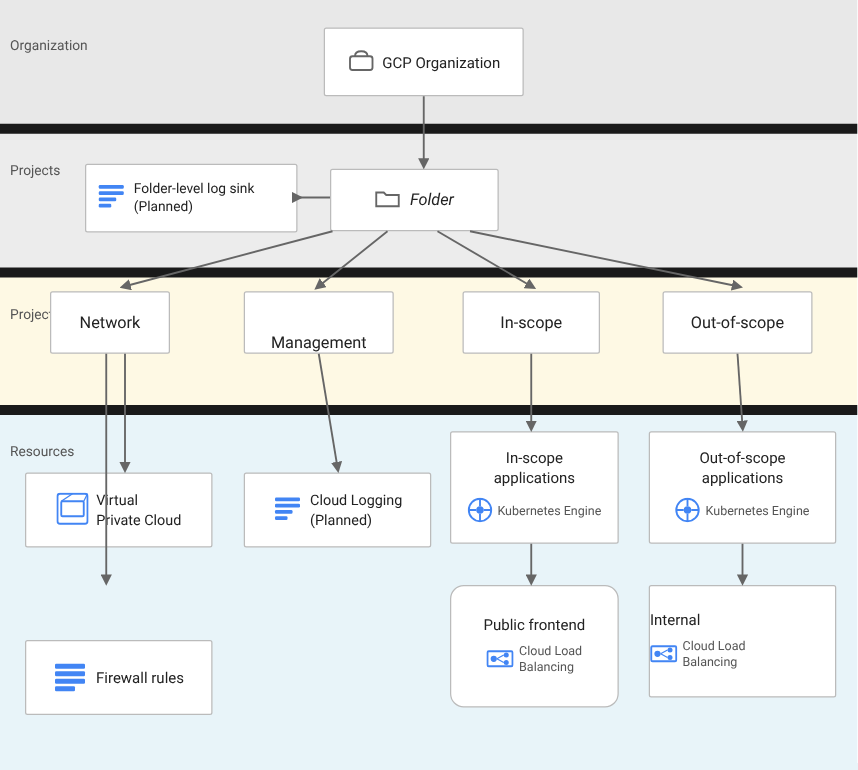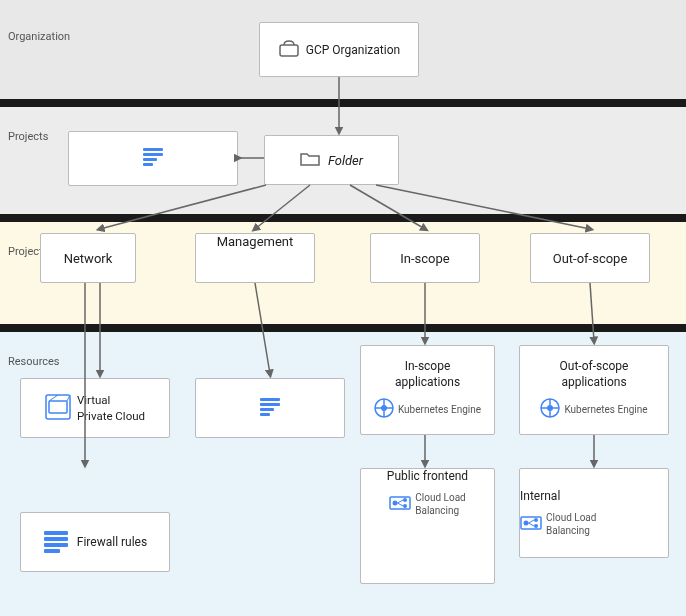--- a/index.html
+++ b/index.html
@@ -127,27 +127,28 @@
 
 <div class="card" style="left:68px; top:131px; width:170px; height:55px; flex-direction:row; gap:6px; padding:0 8px;">
   <span>
     <svg width="24" height="24" viewBox="0 0 24 24">
       <rect x="2" y="3" width="20" height="3" rx="1" fill="#4285F4"></rect>
       <rect x="2" y="8" width="20" height="3" rx="1" fill="#4285F4"></rect>
       <rect x="2" y="13" width="14" height="3" rx="1" fill="#4285F4"></rect>
       <rect x="2" y="18" width="10" height="3" rx="1" fill="#4285F4"></rect>
     </svg>
   </span>
+  <span style="font-size:11px; line-height:1.3; text-align:left;">Folder-level log sink (Planned)</span>
 </div>
 
 <div class="card" style="left:40px; top:233px; width:96px; height:50px; justify-content:center; align-items:center;">
   <span style="font-size:13px;">Network</span>
 </div>
 
-<div class="card" style="left:195px; top:233px; width:120px; height:50px; justify-content:flex-start; align-items:center;">
+<div class="card" style="left:195px; top:233px; width:120px; height:50px; justify-content:flex-end; align-items:center;">
   <span style="font-size:13px;">Management</span>
 </div>
 
 <div class="card" style="left:370px; top:233px; width:110px; height:50px; justify-content:center; align-items:center;">
   <span style="font-size:13px;">In-scope</span>
 </div>
 
 <div class="card" style="left:530px; top:233px; width:120px; height:50px; justify-content:center; align-items:center;">
   <span style="font-size:13px;">Out-of-scope</span>
 </div>
@@ -166,20 +167,21 @@
 
 <div class="card" style="left:195px; top:378px; width:150px; height:60px; flex-direction:row; gap:6px; padding:0 8px;">
   <span>
     <svg width="24" height="24" viewBox="0 0 24 24">
       <rect x="2" y="3" width="20" height="3" rx="1" fill="#4285F4"></rect>
       <rect x="2" y="8" width="20" height="3" rx="1" fill="#4285F4"></rect>
       <rect x="2" y="13" width="14" height="3" rx="1" fill="#4285F4"></rect>
       <rect x="2" y="18" width="10" height="3" rx="1" fill="#4285F4"></rect>
     </svg>
   </span>
+  <span style="font-size:11.5px; line-height:1.4; text-align:left;">Cloud Logging<br>(Planned)</span>
 </div>
 
 <div class="card" style="left:360px; top:345px; width:135px; height:90px; justify-content:center; align-items:center; gap:4px;">
   <span style="font-size:12px; line-height:1.3; text-align:center;">In-scope<br>applications</span>
   <div style="display:flex; align-items:center; gap:4px; margin-top:4px;">
     <span>
       <svg width="20" height="20" viewBox="0 0 20 20">
         <circle cx="10" cy="10" r="9" fill="none" stroke="#4285F4" stroke-width="1.5"></circle>
         <circle cx="10" cy="10" r="3" fill="#4285F4"></circle>
         <line x1="10" y1="1" x2="10" y2="7" stroke="#4285F4" stroke-width="1.5"></line>
@@ -214,21 +216,21 @@
     <svg width="26" height="26" viewBox="0 0 26 26">
       <rect x="1" y="3" width="24" height="4" rx="1" fill="#4285F4"></rect>
       <rect x="1" y="9" width="24" height="4" rx="1" fill="#4285F4"></rect>
       <rect x="1" y="15" width="24" height="4" rx="1" fill="#4285F4"></rect>
       <rect x="1" y="21" width="16" height="4" rx="1" fill="#4285F4"></rect>
     </svg>
   </span>
   <span style="font-size:12px;">Firewall rules</span>
 </div>
 
-<div class="card" style="left:360px; top:468px; width:135px; height:116px; justify-content:flex-start; align-items:center; gap:4px;">
+<div class="card" style="left:360px; top:468px; width:135px; height:98px; justify-content:center; align-items:center; gap:4px;border-radius:11px;">
   <span style="font-size:12px; text-align:center;">Public frontend</span>
   <div style="display:flex; align-items:center; gap:4px; margin-top:4px;">
     <span>
       <svg width="22" height="22" viewBox="0 0 22 22">
         <rect x="1" y="5" width="20" height="12" rx="1" fill="none" stroke="#4285F4" stroke-width="1.5"></rect>
         <circle cx="6" cy="11" r="2.5" fill="#4285F4"></circle>
         <circle cx="16" cy="8" r="2" fill="#4285F4"></circle>
         <circle cx="16" cy="14" r="2" fill="#4285F4"></circle>
         <line x1="8.5" y1="11" x2="14" y2="8" stroke="#4285F4" stroke-width="1"></line>
         <line x1="8.5" y1="11" x2="14" y2="14" stroke="#4285F4" stroke-width="1"></line>

